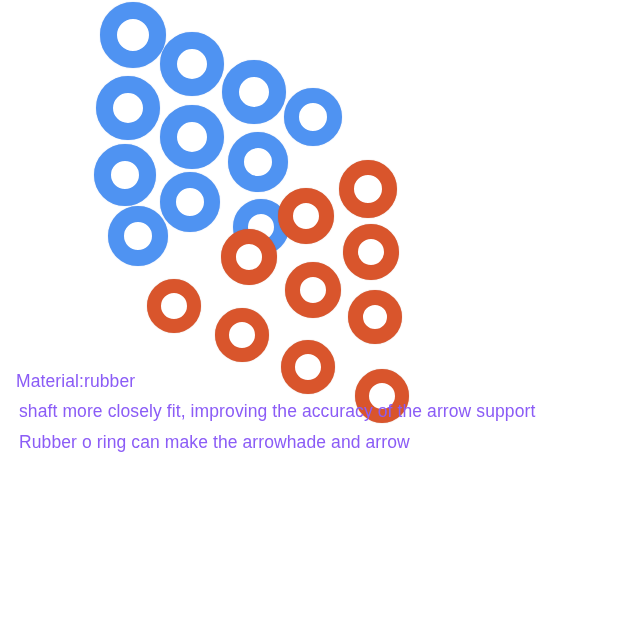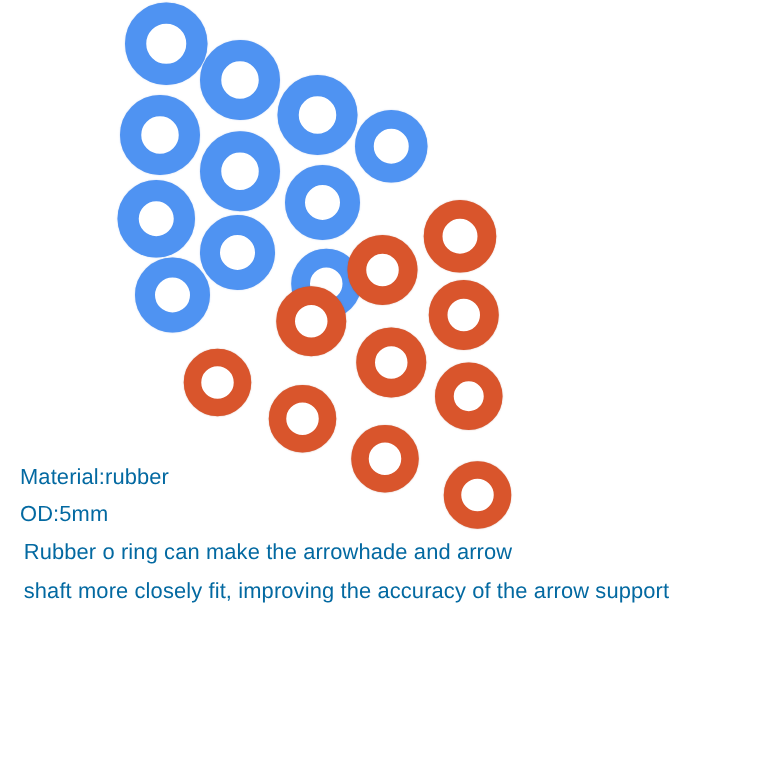--- a/index.html
+++ b/index.html
@@ -45,21 +45,21 @@
     top: 366px;
     width: 600px;
     color: #1a1a1a;
   }
 
   .spec-line {
     font-size: 17.5px;
     line-height: 30px;
     letter-spacing: 0.1px;
     white-space: nowrap;
-    color: #0369a1;
+    color: #8b5cf6;
   }
 
   .spec-line.indent {
     padding-left: 3px;
     line-height: 31px;
   }
 </style>
 </head>
 <body>
 
@@ -169,18 +169,17 @@
 
     <div class="oring" style="left:355px; top:369px; width:54px; height:54px;
                 border:14px solid #d9552c;
                 background:#ffffff;
                 box-shadow: inset 0 0 4px rgba(255,255,255,0.45), 0 0 1px rgba(160,60,30,0.55);"></div>
 
   </div>
 
   <div class="spec-text">
     <div class="spec-line">Material:rubber</div>
-    <div class="spec-line">OD:5mm</div>
+    <div class="spec-line indent">shaft more closely fit, improving the accuracy of the arrow support</div>
     <div class="spec-line indent">Rubber o ring can make the arrowhade and arrow</div>
-    <div class="spec-line indent">shaft more closely fit, improving the accuracy of the arrow support</div>
   </div>
 
 </div>
 
 </body></html>

